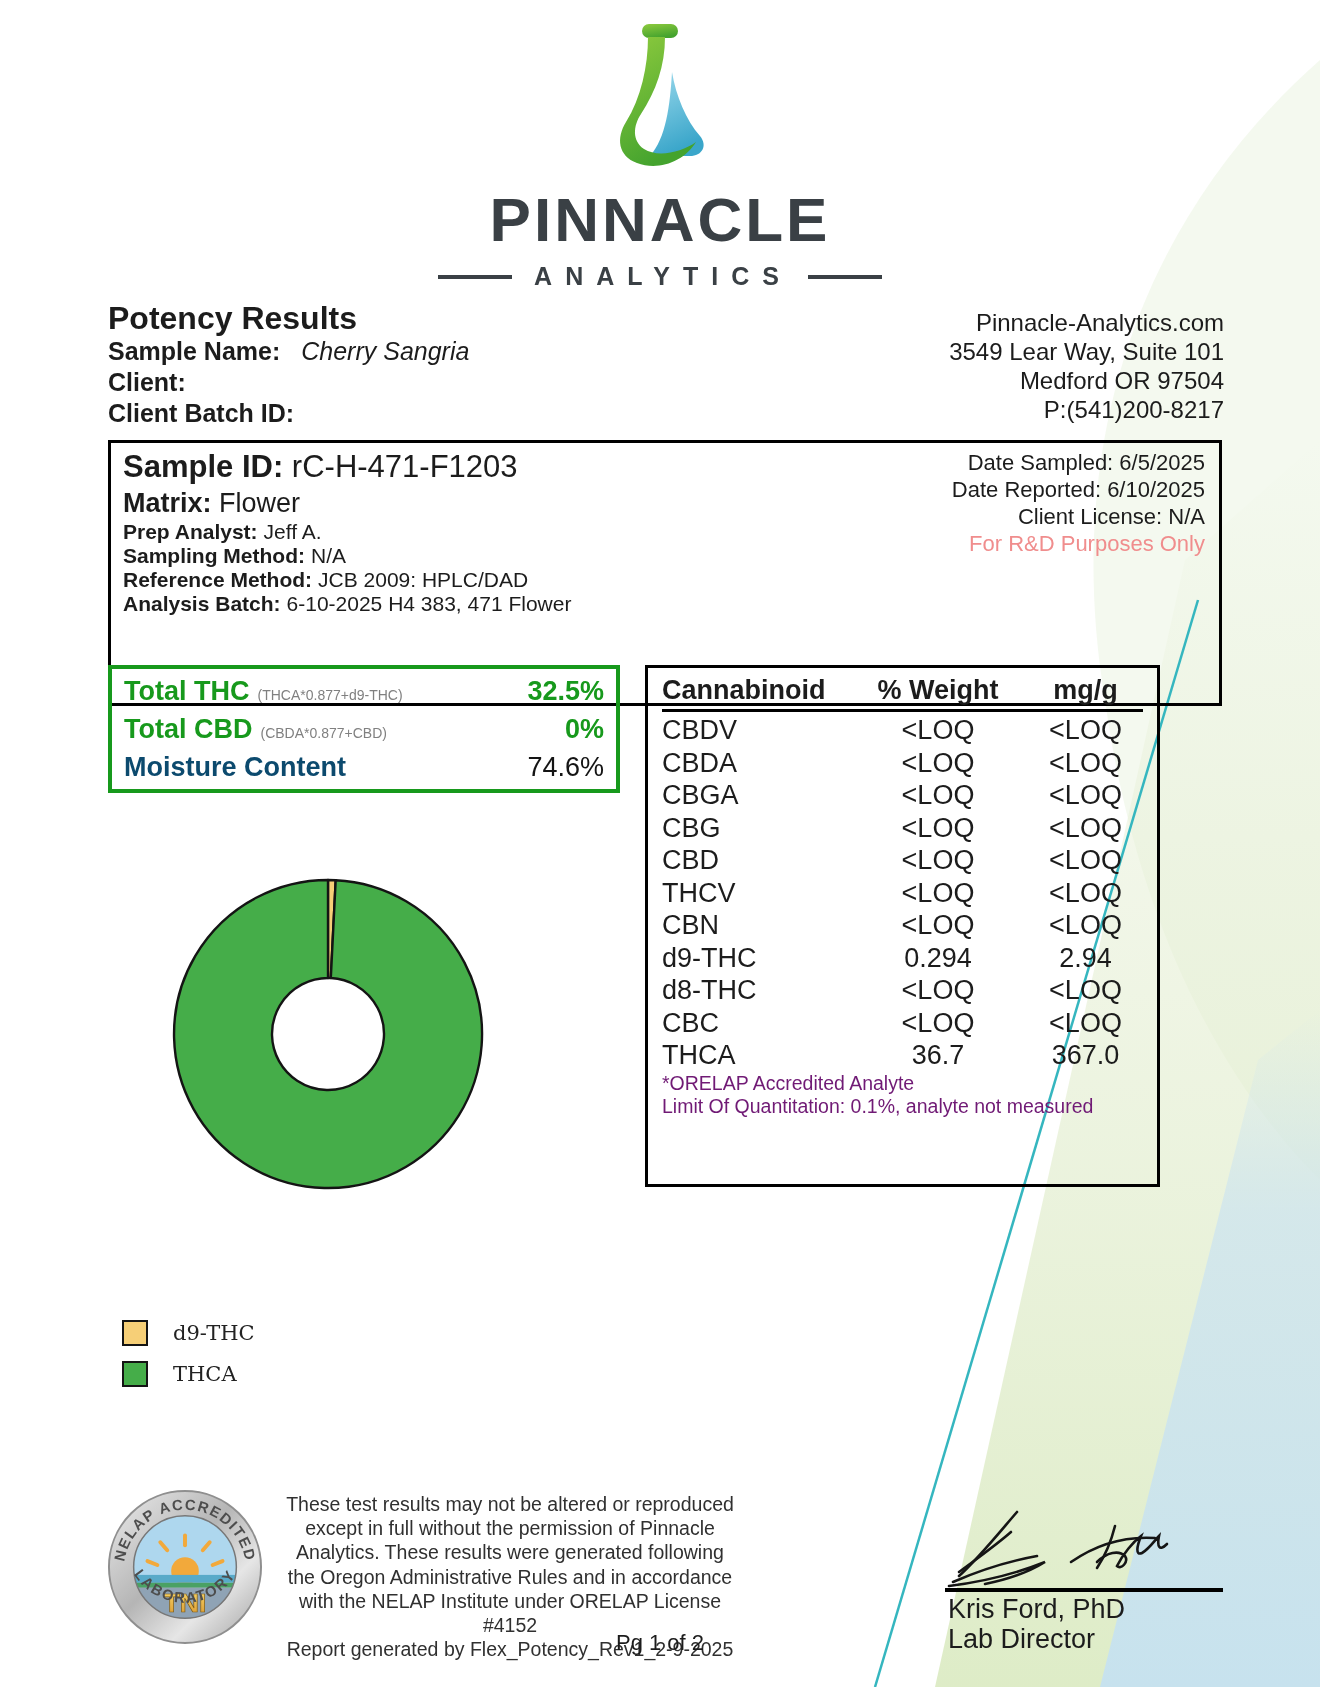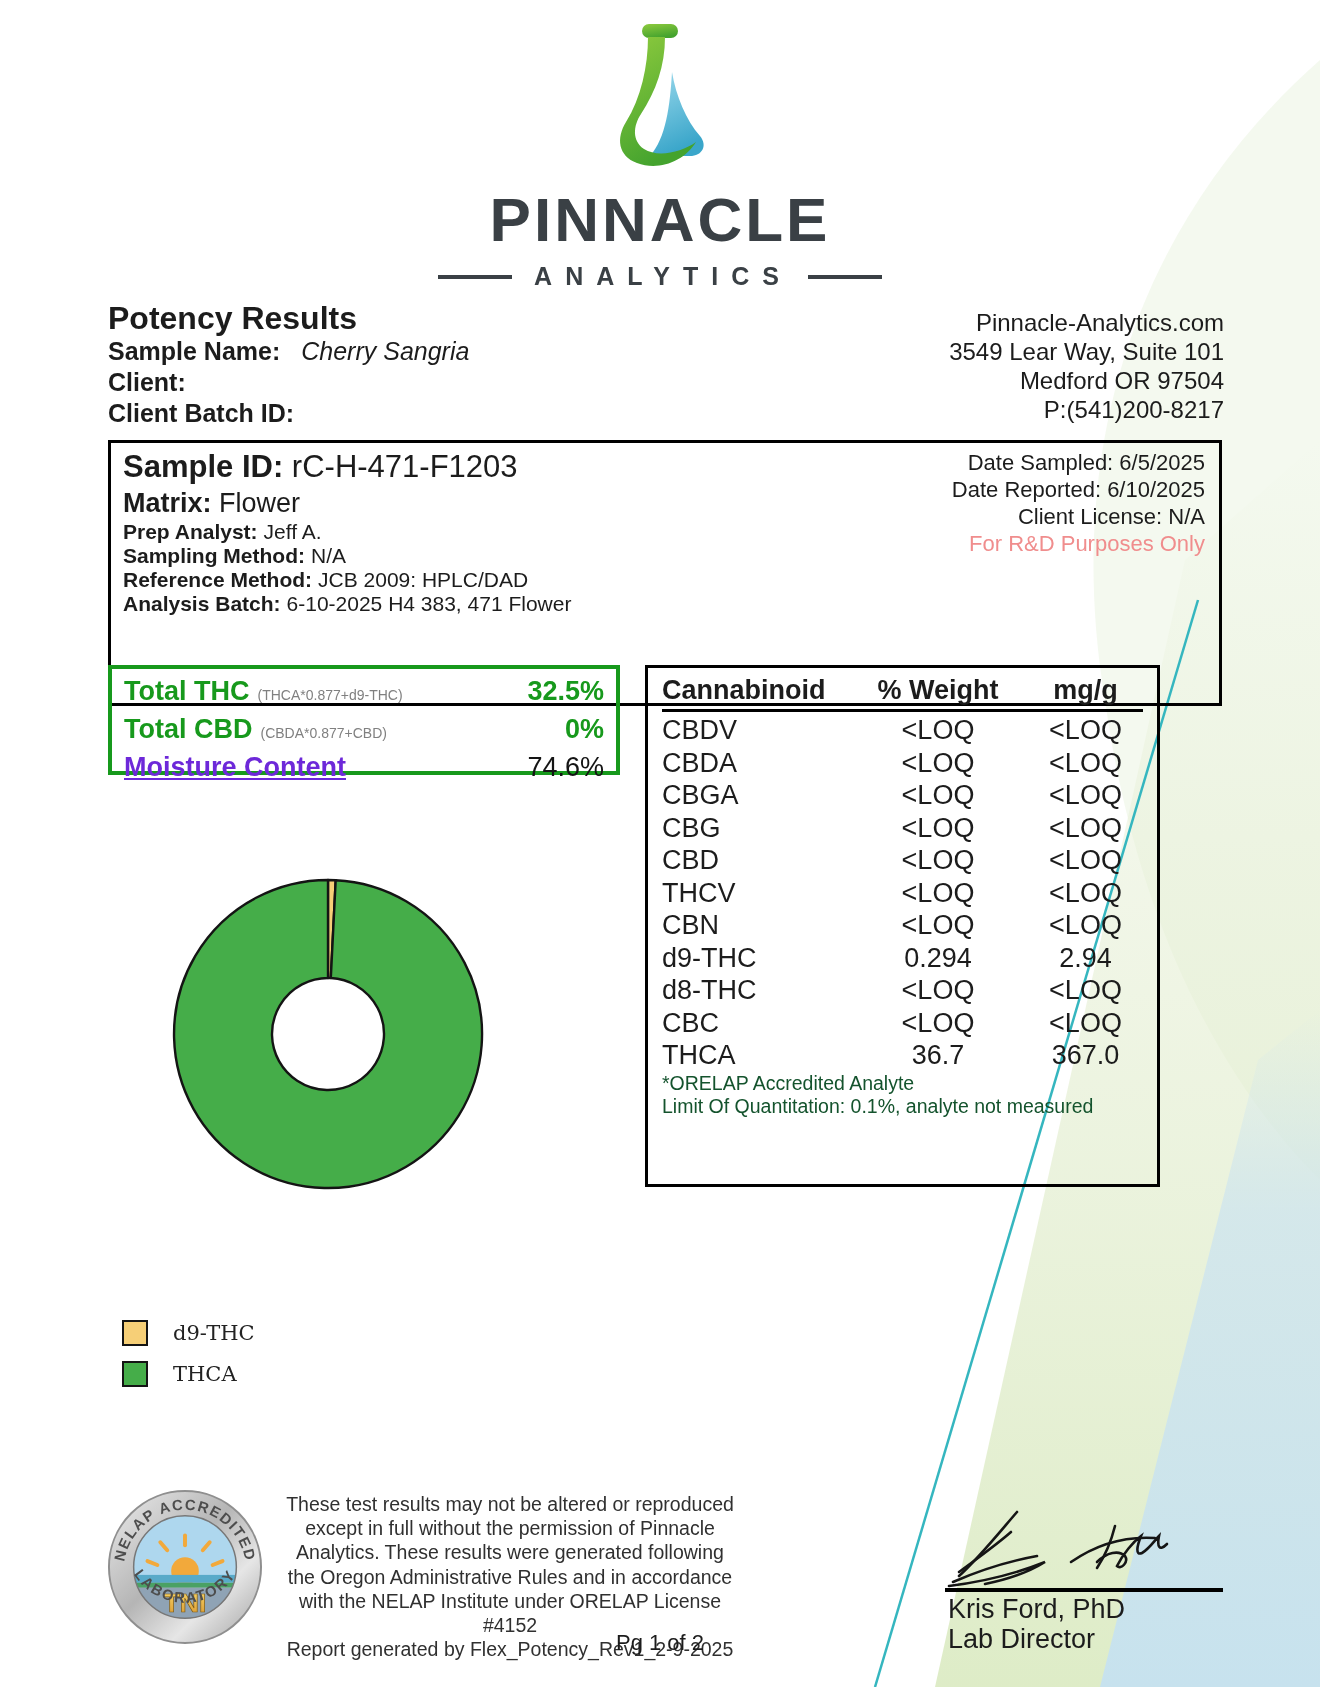--- a/index.html
+++ b/index.html
@@ -26,40 +26,40 @@
   .sample-box{left:108px;top:440px;width:1114px;height:266px;border:3px solid #000;box-sizing:border-box;}
   .sb-left{position:absolute;left:12px;top:4px;}
   .sb-l1{font-size:31px;line-height:40px;}
   .sb-l2{font-size:27px;line-height:33px;}
   .sb-row{font-size:21px;line-height:24px;}
   .sb-row .b{margin-right:6px;}
   .sb-right{position:absolute;right:14px;top:6px;text-align:right;font-size:22px;line-height:27px;}
   .rd-notice{color:#f08d8d;}
 
   
-  .summary-box{left:108px;top:665px;width:512px;height:110px;border:4px solid #17991c;
+  .summary-box{left:108px;top:665px;width:512px;height:128px;border:4px solid #17991c;
                box-sizing:border-box;padding:5px 12px;}
   .sum-row{display:flex;align-items:baseline;line-height:34px;}
   .sum-label{font-size:27px;font-weight:bold;color:#17991c;}
-  .sum-label.black{color:#6d28d9;text-decoration:underline;}
+  .sum-label.black{color:#0c4a6e;}
   .sum-formula{font-size:14px;color:#808080;margin-left:8px;}
   .sum-value{margin-left:auto;font-size:27px;font-weight:600;color:#17991c;}
   .sum-value.black{color:#141414;font-weight:normal;}
 
   
   .cann-box{left:645px;top:665px;width:515px;height:522px;border:3px solid #000;
             box-sizing:border-box;padding:4px 14px;}
   .c-row{display:flex;font-size:27px;line-height:32.5px;}
   .c-head{font-weight:bold;border-bottom:3.5px solid #000;line-height:37px;margin-bottom:2px;}
   .c-name{flex:1;text-align:left;}
   .c-weight{width:180px;text-align:center;}
   .c-mg{width:115px;text-align:center;}
   .c-total{font-weight:bold;line-height:34px;}
   .c-total .c-weight,.c-total .c-mg{font-weight:normal;}
-  .c-foot{font-size:19.5px;line-height:23.5px;color:#14532d;}
+  .c-foot{font-size:19.5px;line-height:23.5px;color:#701a75;}
 
   
   .legend{left:122px;top:1320px;}
   .legend-row{display:flex;align-items:center;margin-bottom:15px;}
   .legend-swatch{width:26px;height:26px;border:2.5px solid #141414;box-sizing:border-box;}
   .legend-label{margin-left:25px;font-family:"DejaVu Serif",serif;font-size:21px;color:#222;}
 
   
   .disclaimer{left:270px;top:1492px;width:480px;text-align:center;font-size:19.5px;
               line-height:24.2px;color:#303030;}

